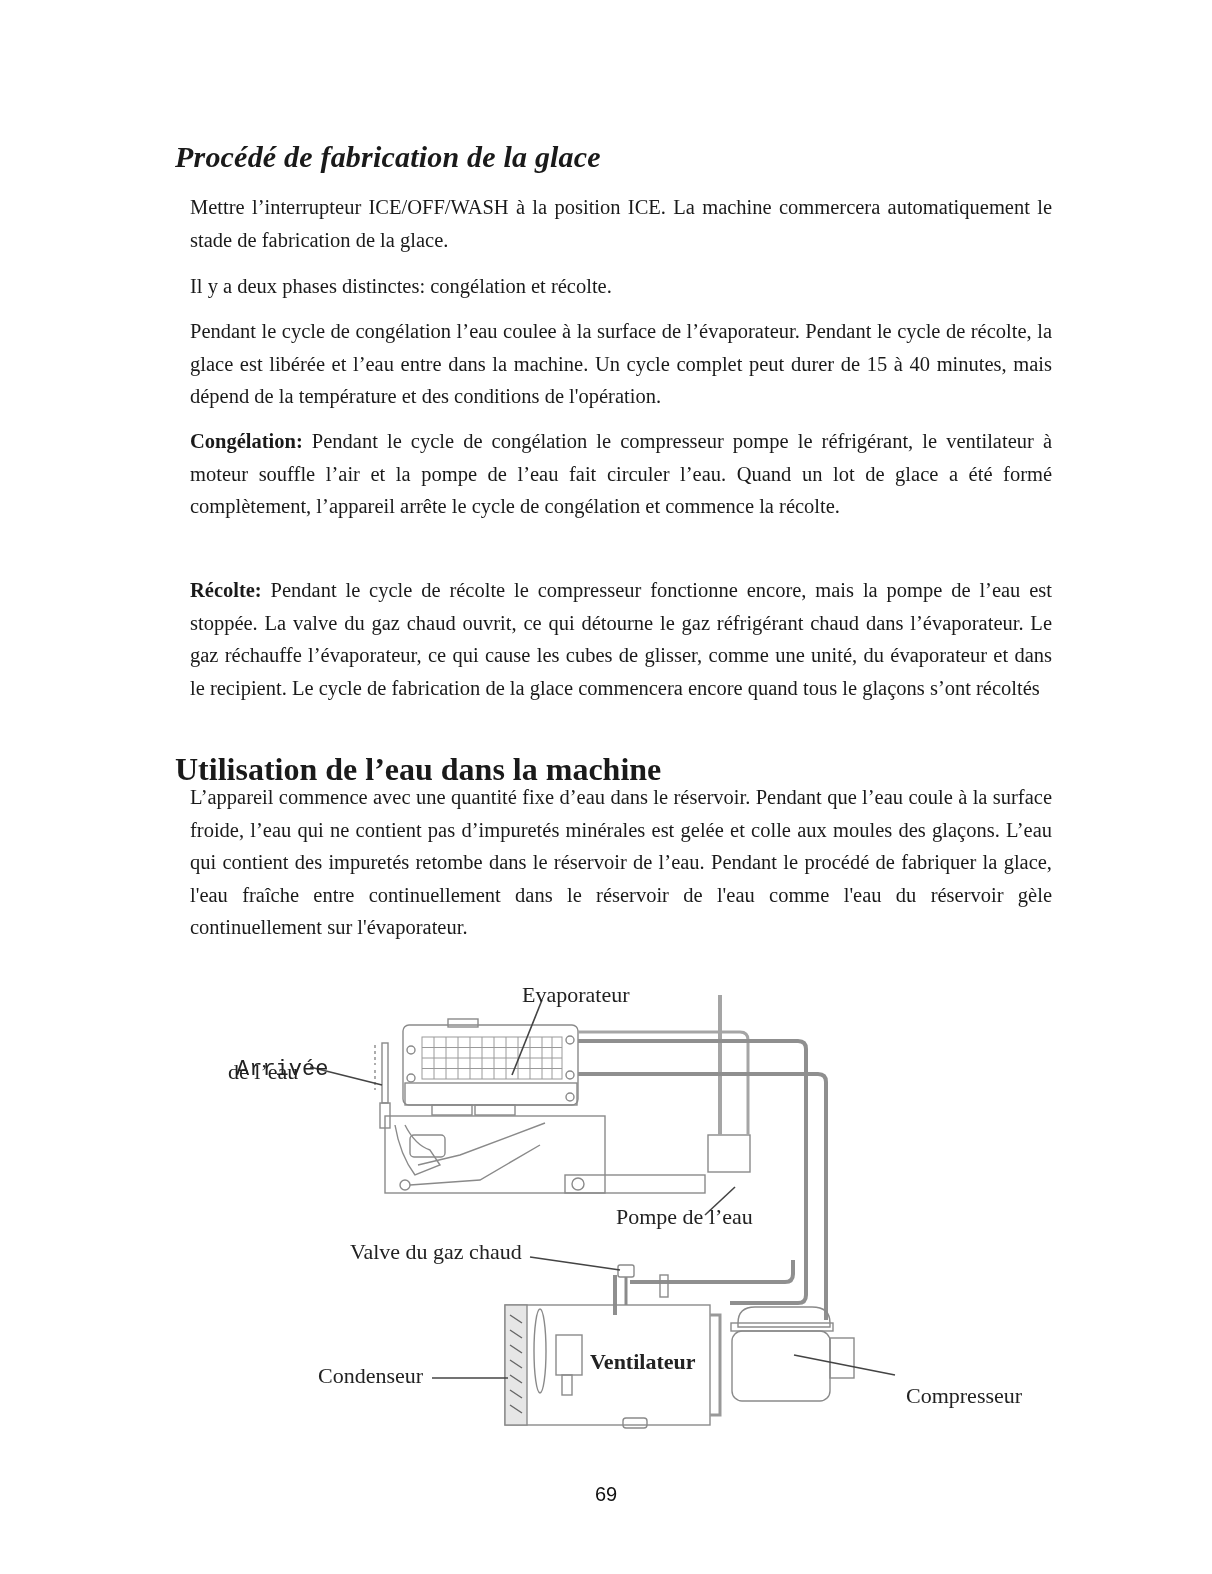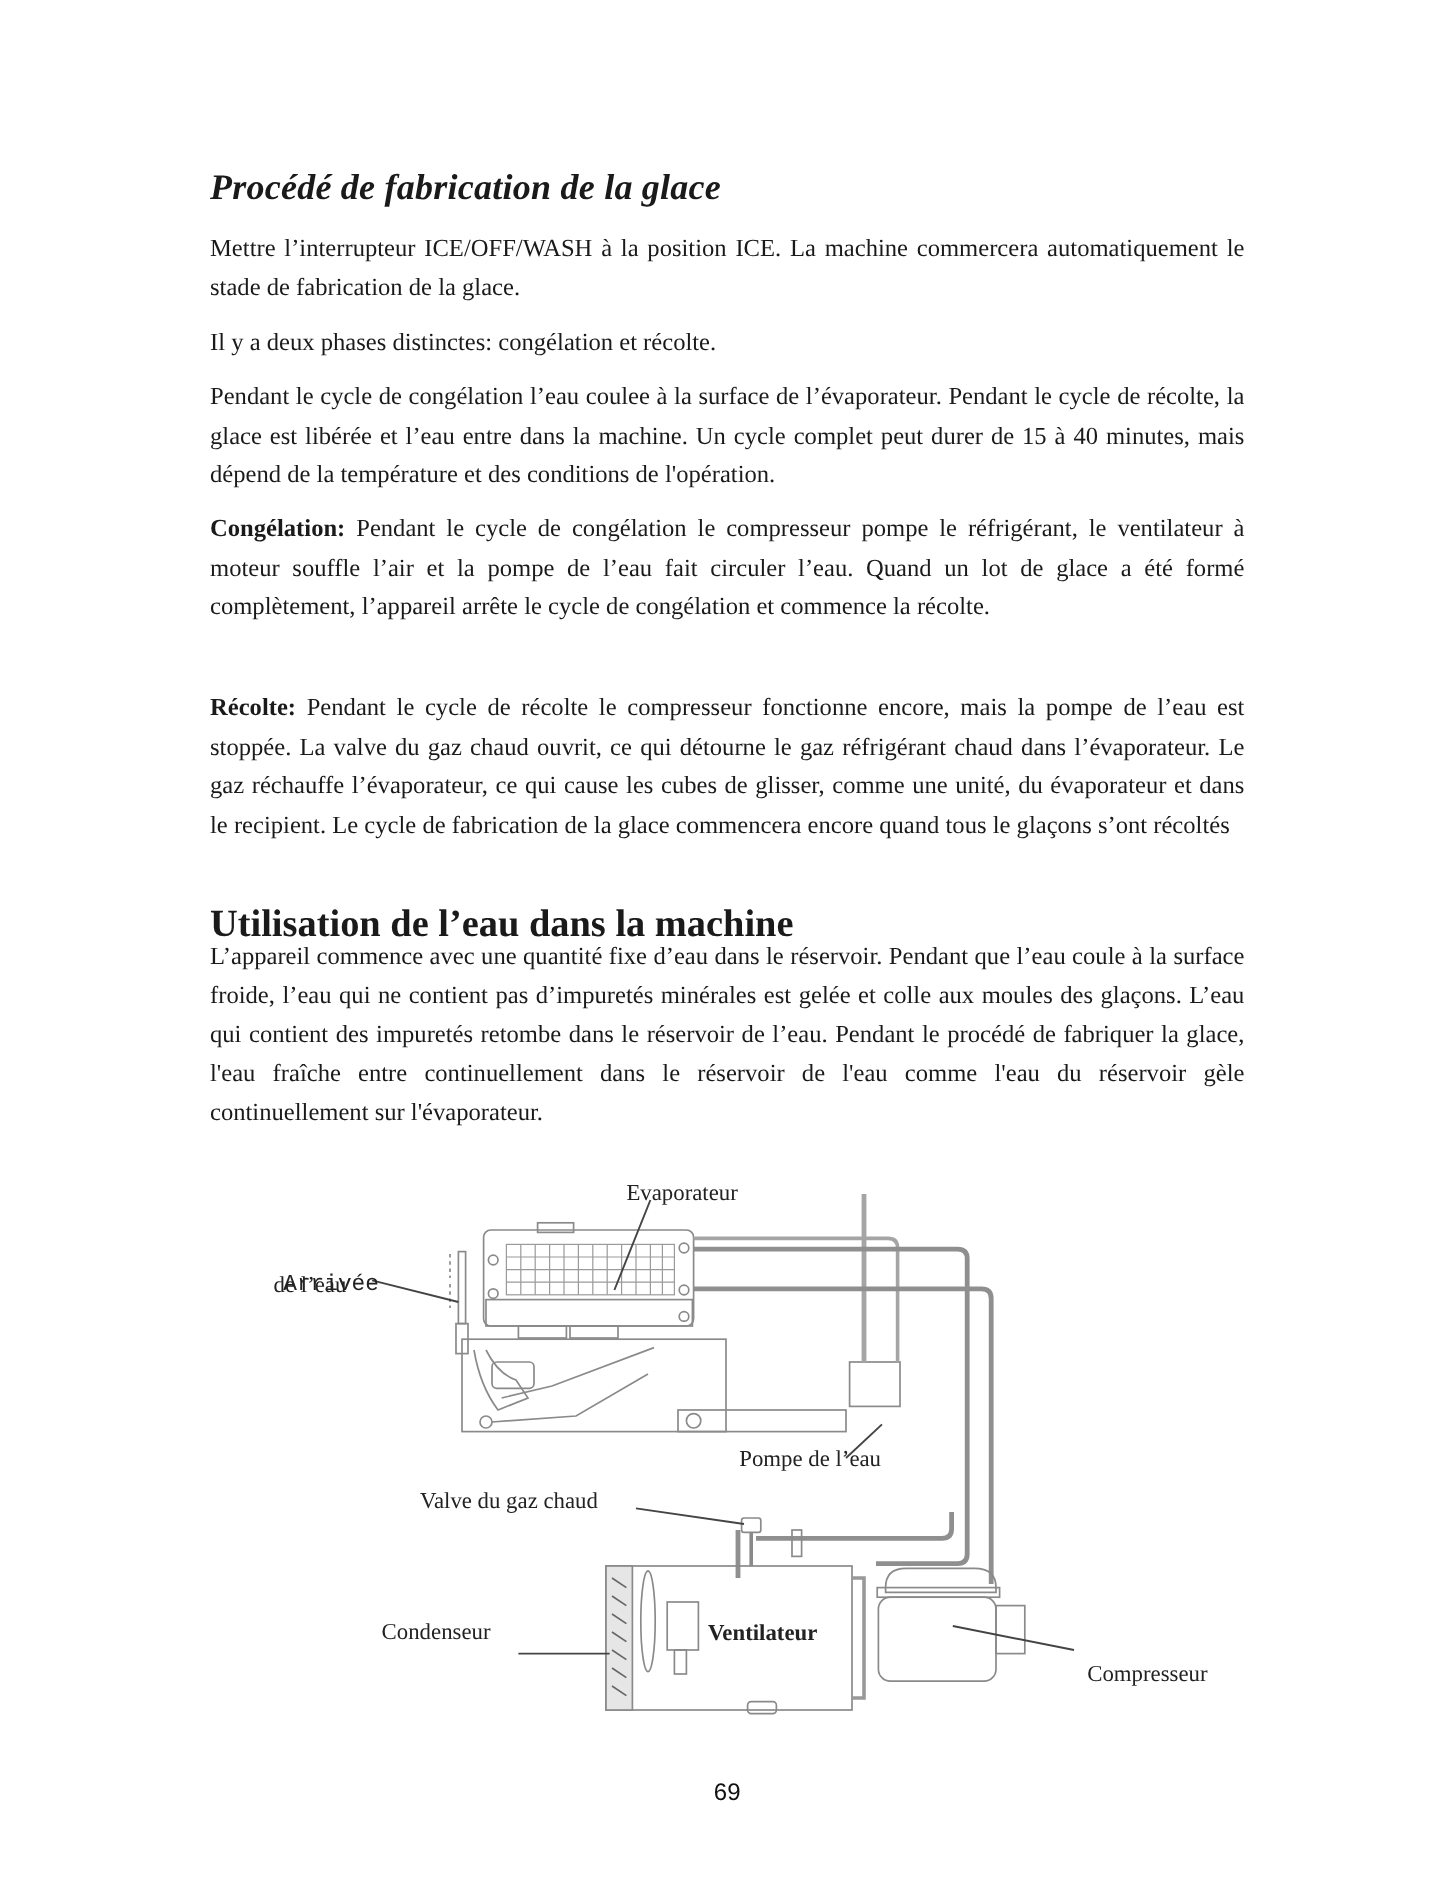--- a/index.html
+++ b/index.html
@@ -1,26 +1,26 @@
 <!DOCTYPE html>
 <html><head>
 <meta charset="utf-8">
 <style>
   html, body { margin: 0; padding: 0; background: #ffffff; }
   body { width: 1212px; height: 1574px; position: relative; overflow: hidden;
          font-family: "Liberation Serif", serif; color: #1a1a1a; }
   .page-title { position: absolute; left: 175px; top: 140px; font-size: 30px;
                 font-style: italic; font-weight: bold; margin: 0; letter-spacing: 0.2px; }
-  .para { position: absolute; left: 175px; width: 862px; font-size: 20.5px;
+  .para { position: absolute; left: 190px; width: 862px; font-size: 20.5px;
           line-height: 32.5px; text-align: justify; margin: 0; }
   .para b { font-weight: bold; }
   .section-heading { position: absolute; left: 175px; top: 751px; font-size: 32px;
                      font-weight: bold; margin: 0; }
   .diagram { position: absolute; left: 200px; top: 975px; width: 840px; height: 470px; }
-  .lbl { position: absolute; font-size: 19px; line-height: 20px; color: #222; white-space: nowrap; }
+  .lbl { position: absolute; font-size: 22px; line-height: 20px; color: #222; white-space: nowrap; }
   .page-number { position: absolute; top: 1483px; left: 0; width: 1212px; text-align: center;
                  font-family: "Liberation Sans", sans-serif; font-size: 20px; color: #111; }
 </style>
 </head>
 <body>
 
 <h1 class="page-title">Procédé de fabrication de la glace</h1>
 
 <p class="para" style="top:191px;">Mettre l’interrupteur ICE/OFF/WASH à la position ICE.  La machine commercera automatiquement le stade de fabrication de la glace.</p>
 <p class="para" style="top:270px;">Il y a deux phases distinctes: congélation et récolte.</p>
@@ -129,18 +129,18 @@
       <line x1="232" y1="403" x2="308" y2="403"></line>
       <line x1="594" y1="380" x2="695" y2="400"></line>
     </g>
   </svg>
 
   <span class="lbl" style="left:322px; top:10px;">Evaporateur</span>
   <span class="lbl" style="left:36px; top:85px;font-family:Liberation Mono, monospace;">Arrivée</span>
   <span class="lbl" style="left:28px; top:87px;">de l’eau</span>
   <span class="lbl" style="left:416px; top:232px;">Pompe de l’eau</span>
   <span class="lbl" style="left:150px; top:267px;">Valve du gaz chaud</span>
-  <span class="lbl" style="left:118px; top:376px;">Condenseur</span>
+  <span class="lbl" style="left:118px; top:391px;">Condenseur</span>
   <span class="lbl" style="left:390px; top:377px;font-weight:bold;">Ventilateur</span>
   <span class="lbl" style="left:706px; top:411px;">Compresseur</span>
 </div>
 
 <div class="page-number">69</div>
 
 </body></html>

